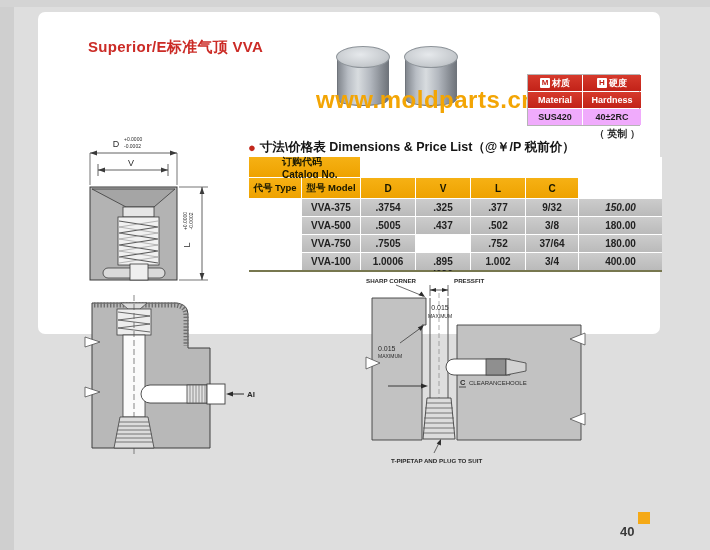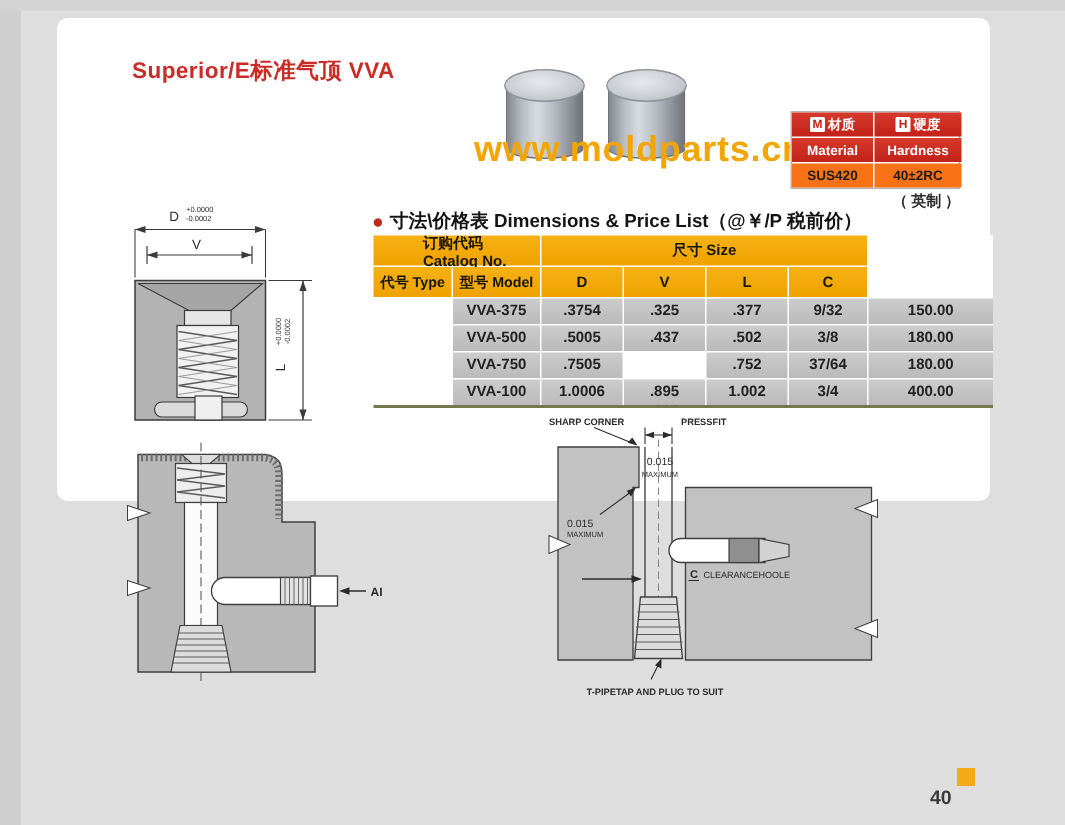--- a/index.html
+++ b/index.html
@@ -50,29 +50,29 @@
 
   
   .mat-table {
     position:absolute; left:527px; top:74px; width:113px;
     display:grid; grid-template-columns:54px 58px; gap:1px;
     background:#ffffff; border:1px solid #b5b5b5;
     font-size:9px;
   }
   .mat-cell { display:flex; align-items:center; justify-content:center; height:16px; }
   .mat-red  { background:linear-gradient(180deg,#d63a2c,#c22218); color:#ffffff; font-weight:bold; }
-  .mat-gray { background:#f97316; color:#1d1d1d; font-weight:bold; }
+  .mat-gray { background:#f0abfc; color:#1d1d1d; font-weight:bold; }
   .mat-icon {
     display:inline-block; width:10px; height:10px; margin-right:2px;
     background:#ffffff; color:#c22218; font-size:8px; font-weight:bold;
     line-height:10px; text-align:center; border-radius:1px;
   }
   .unit-note {
     position:absolute; left:560px; top:127px; width:80px;
-    text-align:right; font-size:10px; font-weight:bold; color:#2c2c2c;font-family:Liberation Serif, serif;
+    text-align:right; font-size:10px; font-weight:bold; color:#2c2c2c;
   }
 
   
   .section-head {
     position:absolute; left:248px; top:139px;
     font-size:12.5px; color:#141414; font-weight:600;
     display:flex; align-items:center; white-space:nowrap;
   }
   .bullet { color:#c2271b; font-size:13px; margin-right:4px; }
 
@@ -138,35 +138,34 @@
   </div>
   <div class="unit-note" style="left:522px; top:115px;">（ 英制 ）</div>
 
   <div class="section-head" style="left:210px; top:127px;">
     <span class="bullet">●</span>
     <span>寸法\价格表 Dimensions &amp; Price List（@￥/P 税前价）</span>
   </div>
 
   <div class="price-table" style="left:211px; top:145px;">
     <div class="pc h" style="grid-column:1/3; grid-row:1;padding-left:33px;">订购代码 Catalog No.</div>
-    <div class="pc h" style="grid-column:3/7; grid-row:1;">尺寸 Size</div>
     <div class="pc h" style="grid-column:1; grid-row:2; font-size:9.5px;">代号 Type</div>
     <div class="pc h" style="grid-column:2; grid-row:2; font-size:9.5px;">型号 Model</div>
     <div class="pc h" style="grid-column:3; grid-row:2;">D</div>
     <div class="pc h" style="grid-column:4; grid-row:2;">V</div>
     <div class="pc h" style="grid-column:5; grid-row:2;">L</div>
     <div class="pc h" style="grid-column:6; grid-row:2;">C</div>
 
 
     <div class="pc b" style="grid-column:2; grid-row:3;">VVA-375</div>
     <div class="pc b" style="grid-column:3; grid-row:3;">.3754</div>
     <div class="pc b" style="grid-column:4; grid-row:3;">.325</div>
     <div class="pc b" style="grid-column:5; grid-row:3;">.377</div>
     <div class="pc b" style="grid-column:6; grid-row:3;">9/32</div>
-    <div class="pc b" style="grid-column:7; grid-row:3;">150.00</div>
+    <div class="pc b" style="grid-column:7; grid-row:3;font-style:italic;">150.00</div>
 
     <div class="pc b" style="grid-column:2; grid-row:4;">VVA-500</div>
     <div class="pc b" style="grid-column:3; grid-row:4;">.5005</div>
     <div class="pc b" style="grid-column:4; grid-row:4;">.437</div>
     <div class="pc b" style="grid-column:5; grid-row:4;">.502</div>
     <div class="pc b" style="grid-column:6; grid-row:4;">3/8</div>
     <div class="pc b" style="grid-column:7; grid-row:4;">180.00</div>
 
     <div class="pc b" style="grid-column:2; grid-row:5;">VVA-750</div>
     <div class="pc b" style="grid-column:3; grid-row:5;">.7505</div>

